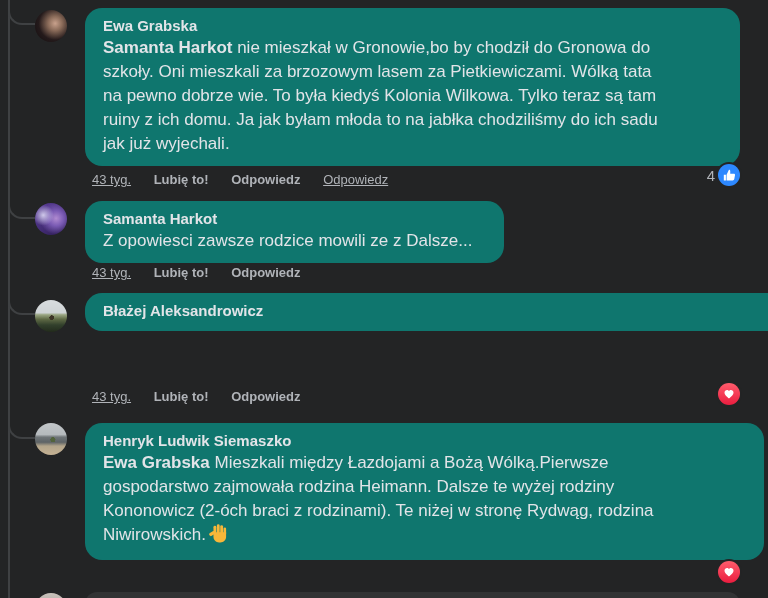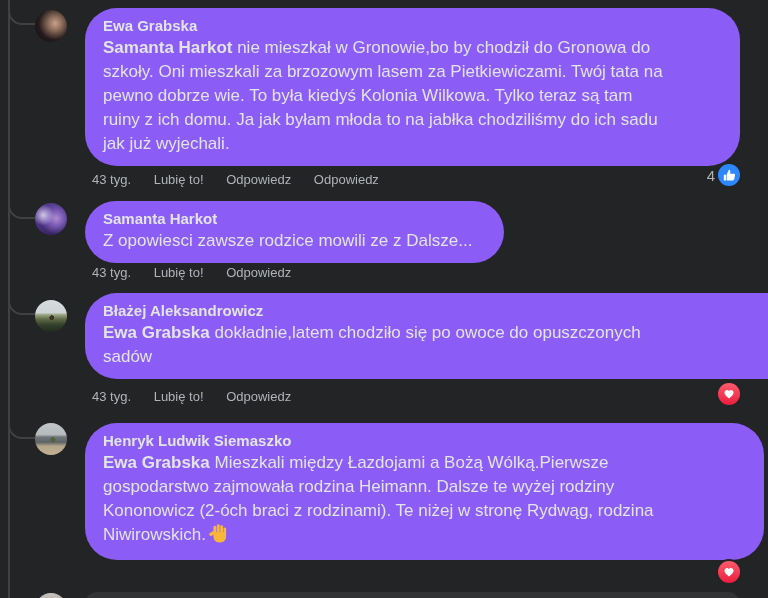--- a/index.html
+++ b/index.html
@@ -29,31 +29,31 @@
     linear-gradient(135deg,#5d3f9e,#2a1a4e);}
   .av-blazej{background:
     radial-gradient(circle at 52% 55%, #3d3426 0%, #3d3426 9%, rgba(0,0,0,0) 10%),
     linear-gradient(180deg,#d8dcde 0%,#cfd4d6 40%,#9aa683 46%,#5f6a45 60%,#32402c 78%,#222b1c 100%);}
   .av-henryk{background:
     radial-gradient(circle at 56% 52%, #52633c 0%, #52633c 10%, rgba(0,0,0,0) 11%),
     linear-gradient(180deg,#c2c6c9 0%,#b5babd 36%,#6f7578 44%,#5d6366 60%,#b3a58b 72%,#c5b294 100%);}
   .av-partial{background:linear-gradient(180deg,#c9c2bb,#8e8a86);}
   
   .bubble{
-    position:absolute;left:85px;background:#8b5cf6;border-radius:32px;
+    position:absolute;left:85px;background:#0f766e;border-radius:17px;
     padding:8px 32px 10px 18px;box-sizing:border-box;
   }
   .author{font-size:15px;font-weight:bold;line-height:20px;color:#e2e4e8;cursor:pointer;}
   .body-text{font-size:17px;line-height:24px;color:#e2e4e8;max-width:562px;}
   .mention{font-weight:bold;cursor:pointer;}
   
   .actions{position:absolute;left:92px;font-size:13px;color:#b0b3b8;line-height:18px;white-space:nowrap;}
   .actions span{margin-right:19px;cursor:pointer;}
-  .actions .t{cursor:default;}
-  .actions .lnk{font-weight:normal;}
+  .actions .t{cursor:default;text-decoration:underline;}
+  .actions .lnk{font-weight:bold;}
   
   .badge{position:absolute;display:flex;align-items:center;cursor:pointer;}
   .badge .count{font-size:15px;color:#b0b3b8;margin-right:3px;}
   .rx{width:22px;height:22px;border-radius:50%;display:flex;align-items:center;justify-content:center;
       box-shadow:0 0 0 2px #232425;}
   .rx-like{background:#2d88ff;}
   .rx-love{background:linear-gradient(180deg,#ff5c6c,#ea1d3f);}
   .rx svg{display:block;}
   .hand-emoji{display:inline-block;vertical-align:-3px;margin-left:3px;}
   .partial-bubble{position:absolute;left:85px;top:592px;width:655px;height:12px;
@@ -66,21 +66,21 @@
 
   <div class="thread-line"></div>
   <div class="connector" style="top:10px;"></div>
   <div class="connector" style="top:204px;"></div>
   <div class="connector" style="top:300px;"></div>
   <div class="connector" style="top:424px;"></div>
 
   <div class="avatar av-ewa" style="top:10px;"></div>
   <div class="bubble" style="top:8px;width:655px;">
     <div class="author">Ewa Grabska</div>
-    <div class="body-text"><span class="mention">Samanta Harkot</span><span> nie mieszkał w Gronowie,bo by chodził do Gronowa do szkoły. Oni mieszkali za brzozowym lasem za Pietkiewiczami. Twój tata na pewno dobrze wie. To była kiedyś Kolonia Wilkowa. Tylko teraz są tam ruiny z ich domu. Ja jak byłam młoda to na jabłka chodziliśmy do ich sadu jak już wyjechali.</span></div>
+    <div class="body-text"><span class="mention">Samanta Harkot</span><span> nie mieszkał w Gronowie,bo by chodził do Gronowa do szkoły. Oni mieszkali za brzozowym lasem za Pietkiewiczami. Wólką tata na pewno dobrze wie. To była kiedyś Kolonia Wilkowa. Tylko teraz są tam ruiny z ich domu. Ja jak byłam młoda to na jabłka chodziliśmy do ich sadu jak już wyjechali.</span></div>
   </div>
   <div class="actions" style="top:171px;">
     <span class="t">43 tyg.</span>
     <span class="lnk">Lubię to!</span>
     <span class="lnk">Odpowiedz</span>
     <span class="t">Odpowiedz</span>
   </div>
   <div class="badge" style="top:164px;right:28px;">
     <span class="count">4</span>
     <span class="rx rx-like">
@@ -97,21 +97,20 @@
   </div>
   <div class="actions" style="top:264px;">
     <span class="t">43 tyg.</span>
     <span class="lnk">Lubię to!</span>
     <span class="lnk">Odpowiedz</span>
   </div>
 
   <div class="avatar av-blazej" style="top:300px;"></div>
   <div class="bubble" style="top:293px;width:756px;">
     <div class="author">Błażej Aleksandrowicz</div>
-    <div class="body-text"><span class="mention">Ewa Grabska</span><span> dokładnie,latem chodziło się po owoce do opuszczonych sadów</span></div>
   </div>
   <div class="actions" style="top:388px;">
     <span class="t">43 tyg.</span>
     <span class="lnk">Lubię to!</span>
     <span class="lnk">Odpowiedz</span>
   </div>
   <div class="badge" style="top:383px;right:28px;">
     <span class="rx rx-love">
       <svg width="12" height="12" viewBox="0 0 16 16">
           <path fill="#fff" d="M8 14S2 10.2 2 6.1C2 4 3.6 2.5 5.4 2.5c1.1 0 2.1.6 2.6 1.5.5-.9 1.5-1.5 2.6-1.5C12.4 2.5 14 4 14 6.1 14 10.2 8 14 8 14z"></path>

